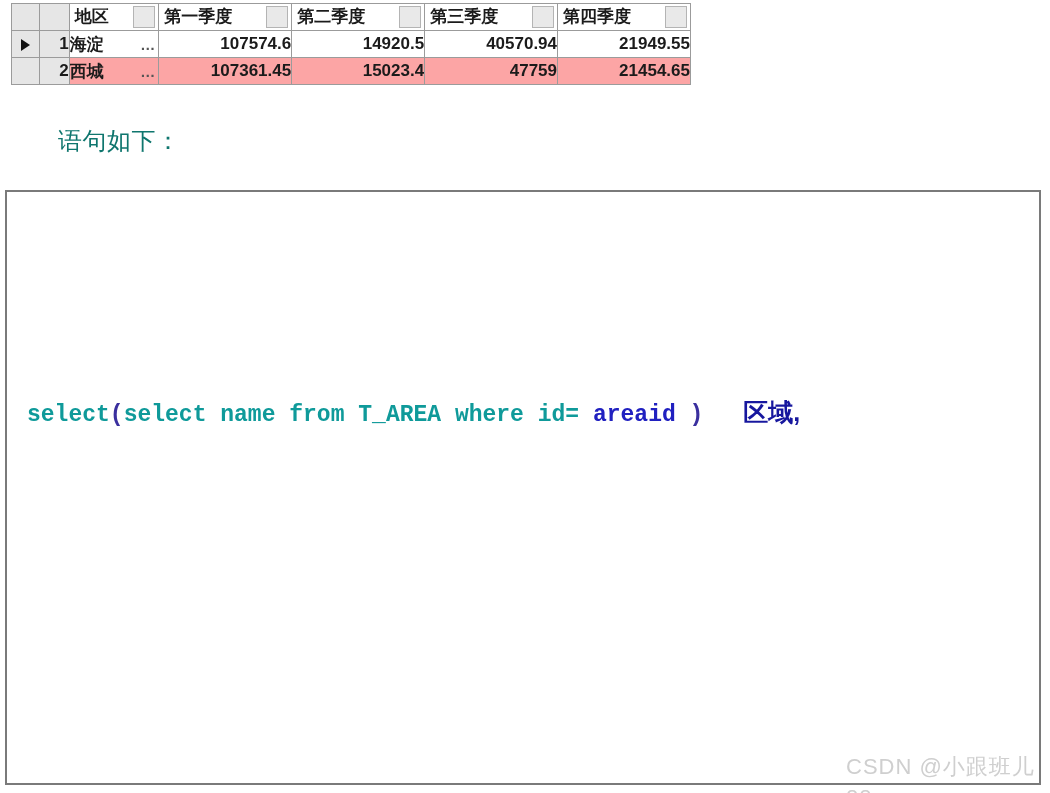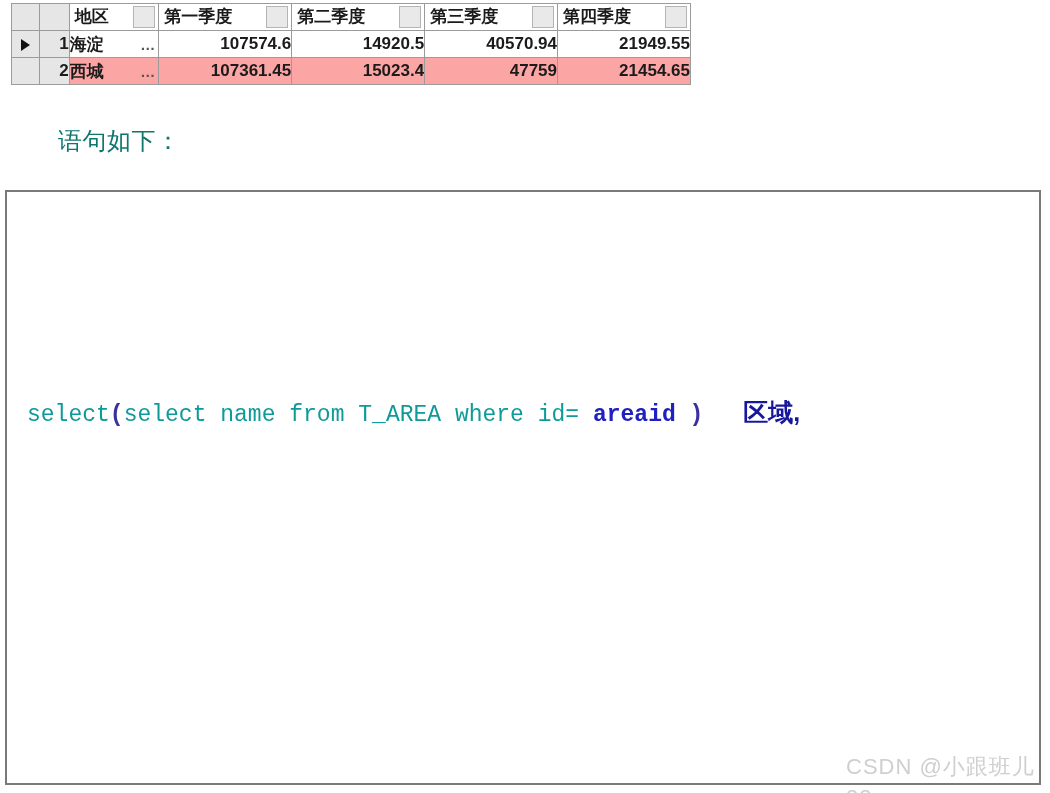--- a/index.html
+++ b/index.html
@@ -146,21 +146,21 @@
     padding: 14px 0 0 0;
     font-family: "Liberation Mono", monospace;
     font-size: 23px;
     line-height: 59px;
     white-space: pre;
   }
   .cl { display: block; height: 59px; }
   .ind3 { padding-left: 20px; }
   .ind4 { padding-left: 48px; }
 
-  .kw   { color: #0f9a9a; }
+  .kw   { color: #0f9a9a; font-weight: bold; }
   .op   { color: #17179e; font-weight: 700; }
   .str  { color: #2222dd; font-weight: 700; }
   .ident{ color: #2020c0; font-weight: 700; }
   .cn   {
     color: #17179e;
     font-weight: 700;
     font-family: "Liberation Sans", sans-serif;
     font-size: 25px;
     margin-left: 40px;
   }

